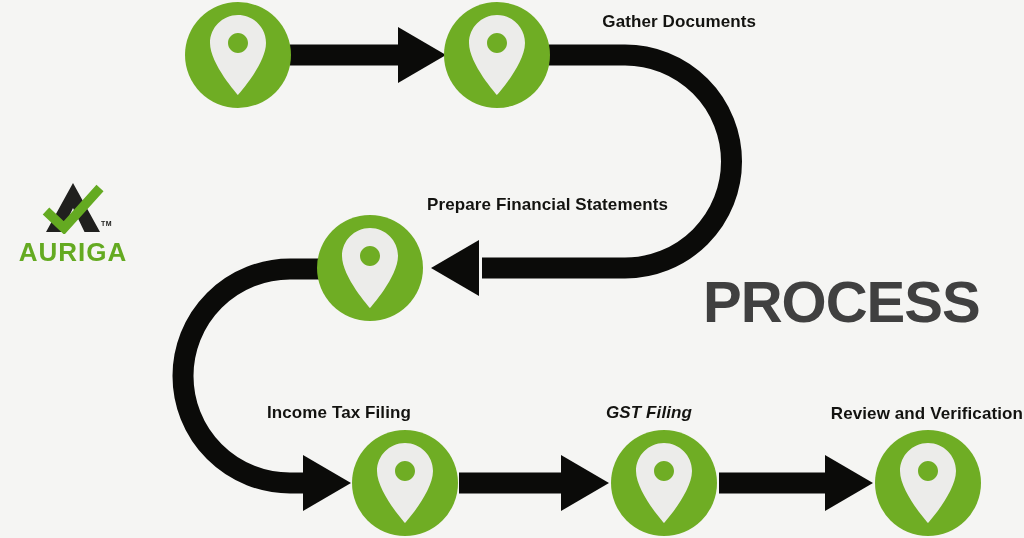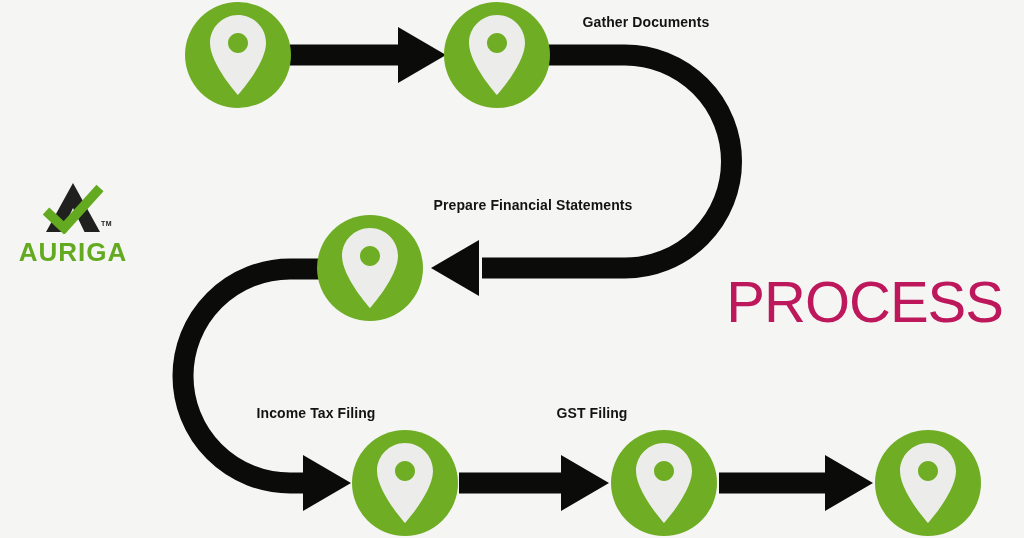--- a/index.html
+++ b/index.html
@@ -14,28 +14,28 @@
   .conn{fill:none;stroke:var(--black,#0b0b09);stroke-width:21px;}
   .arrowhead{fill:var(--black,#0b0b09);}
   .node{
     position:absolute;width:106px;height:106px;border-radius:50%;
     background:var(--green,#6fad24);
     display:flex;align-items:center;justify-content:center;
   }
   .pin{display:block;}
   .pin path{fill:var(--pin,#ececea);}
   .step-label{
-    position:absolute;text-align:center;
-    font-size:14px;font-weight:700;color:#131310;line-height:22px;
+    position:absolute;text-align:right;
+    font-size:17px;font-weight:700;color:#131310;line-height:22px;
     letter-spacing:.1px;
   }
   .process-title{
     position:absolute;left:703px;top:268px;width:300px;
-    font-size:58px;font-weight:400;color:#be185d;
-    letter-spacing:-1px;text-align:right;
+    font-size:58px;font-weight:700;color:#404040;
+    letter-spacing:-1px;text-align:left;
   }
   .logo{position:absolute;left:18px;top:182px;width:110px;}
   .logo-mark{display:block;margin:0 auto;}
   .logo-a{fill:var(--brand-dark,#20201e);}
   .logo-check{fill:none;stroke:var(--brand-green,#64aa21);stroke-width:9.5px;}
   .logo-tm{
     position:absolute;left:83px;top:38px;
     font-size:7px;font-weight:700;color:var(--brand-dark,#20201e);
     letter-spacing:.5px;
   }
@@ -100,21 +100,22 @@
   </div>
   <div class="node" style="left:875px;top:430px;">
     <svg class="pin" width="96" height="96" viewBox="0 0 24 24">
         <path d="M12 2C8.13 2 5 5.13 5 9c0 5.25 7 13 7 13s7-7.75 7-13c0-3.87-3.13-7-7-7zm0 9.5c-1.38 0-2.5-1.12-2.5-2.5s1.12-2.5 2.5-2.5 2.5 1.12 2.5 2.5-1.12 2.5-2.5 2.5z"></path>
       </svg>
   </div>
 
   <div class="step-label" style="left:536px;top:11px;width:220px;">Gather Documents</div>
   <div class="step-label" style="left:221px;top:402px;width:190px;">Income Tax Filing</div>
   <div class="step-label" style="left:398px;top:194px;width:270px;">Prepare Financial Statements</div>
-  <div class="step-label" style="left:512px;top:402px;width:160px;">GST Filing</div>
+  <div class="step-label" style="left:532px;top:402px;width:160px;font-style:italic;">GST Filing</div>
+  <div class="step-label" style="left:793px;top:403px;width:230px;">Review and Verification</div>
 
   <div class="process-title">PROCESS</div>
 
   <div class="logo">
     <svg class="logo-mark" width="62" height="52" viewBox="0 0 60 52">
       <polygon class="logo-a" points="30,1 57,50 41.5,50 30,26 18.5,50 3,50"></polygon>
       <path class="logo-check" d="M3 29 L21 46 L57 6"></path>
     </svg>
     <span class="logo-tm">TM</span>
     <div class="logo-name">AURIGA</div>

